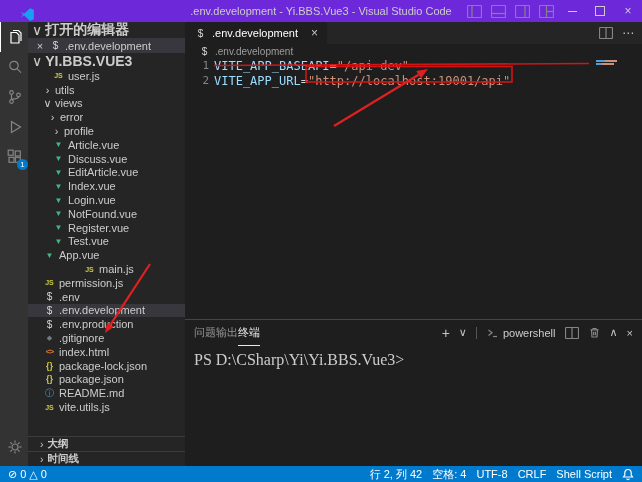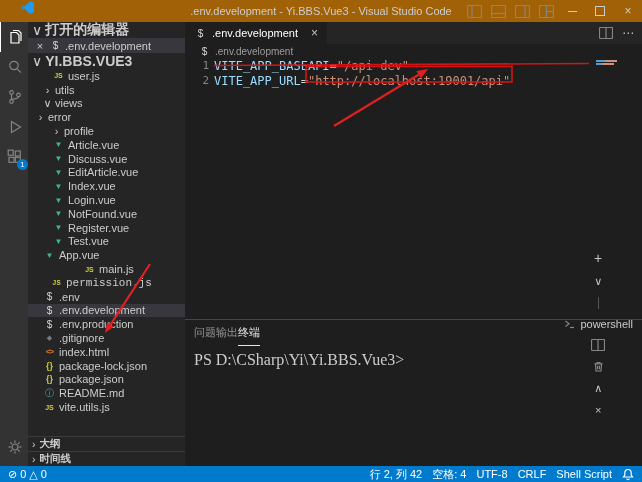--- a/index.html
+++ b/index.html
@@ -1,20 +1,20 @@
 <!DOCTYPE html>
 <html><head>
 <meta charset="utf-8">
 <style>
   html,body{margin:0;padding:0;background:#000;}
   .window{position:relative;width:642px;height:482px;background:#1e1e1e;overflow:hidden;
     font-family:"Liberation Sans","DejaVu Sans",sans-serif;color:#ccc;-webkit-font-smoothing:antialiased;}
   svg.ic{fill:none;stroke:#858585;stroke-width:1.2;}
   
-  .titlebar{position:relative;height:22px;background:#a16207;display:flex;align-items:flex-start;padding-left:20px;}
+  .titlebar{position:relative;height:22px;background:#6d28d9;display:flex;align-items:flex-end;padding-left:20px;}
   .tb-title{position:absolute;left:0;right:0;top:0;height:22px;line-height:22px;text-align:center;
     font-size:11px;color:#cccccc;pointer-events:none;}
   .tb-right{margin-left:auto;display:flex;align-items:center;height:100%;}
   .li{width:24px;height:100%;display:flex;align-items:center;justify-content:center;}
   .wc{width:28px;height:100%;display:flex;align-items:center;justify-content:center;color:#ccc;font-size:12px;}
   .maxbox{width:8px;height:8px;border:1px solid #ccc;}
   .minbar{display:inline-block;width:9px;border-top:1px solid #ccc;}
   
   .main{display:flex;height:444px;}
   
@@ -51,21 +51,21 @@
   .ficon{width:13px;flex:none;display:flex;justify-content:center;align-items:center;}
   .fname{color:#cccccc;font-size:11px;}
   .ic-js{color:#cbcb41;font-size:7px;font-weight:bold;}
   .ic-vue{color:#41b883;font-size:8px;}
   .ic-env{color:#d4d7d6;font-size:10px;}
   .ic-git{color:#6f7a83;font-size:7px;}
   .ic-html{color:#e37933;font-size:8px;font-weight:bold;letter-spacing:-1px;}
   .ic-json{color:#cbcb41;font-size:9px;font-weight:bold;}
   .ic-md{color:#519aba;font-size:9px;}
   .bottom-sec{height:14px;flex:none;border-top:1px solid #3c3c3c;display:flex;align-items:center;gap:4px;
-    padding-left:4px;font-weight:bold;color:#cccccc;font-size:10.5px;cursor:pointer;}
+    padding-left:12px;font-weight:bold;color:#cccccc;font-size:10.5px;cursor:pointer;}
   
   .editor-col{flex:1;display:flex;flex-direction:column;background:#1e1e1e;min-width:0;}
   .tabbar{height:22px;flex:none;background:#252526;display:flex;align-items:stretch;}
   .tab{display:flex;align-items:center;gap:5px;padding:0 9px;background:#1e1e1e;color:#ffffff;
     font-size:11px;cursor:pointer;}
   .tab-close{color:#c5c5c5;font-size:12px;margin-left:8px;}
   .tabbar-rest{flex:1;}
   .editor-actions{display:flex;align-items:center;gap:9px;padding:0 8px;color:#c5c5c5;font-size:12px;}
   .breadcrumb{height:14px;flex:none;display:flex;align-items:center;gap:4px;font-size:10px;
     color:#9d9d9d;padding-left:13px;}
@@ -80,21 +80,21 @@
   .mm{height:2px;margin-bottom:1px;}
   .mm1{width:21px;background:linear-gradient(90deg,#569cd6 45%,#ce9178 45%);}
   .mm2{width:18px;background:linear-gradient(90deg,#569cd6 35%,#ce9178 35%);}
   
   .panel{height:146px;flex:none;border-top:1px solid #454545;display:flex;flex-direction:column;background:#1e1e1e;}
   .panel-tabbar{height:25px;flex:none;display:flex;align-items:center;justify-content:space-between;padding:0 9px;}
   .ptabs{display:flex;gap:0;height:100%;}
   .ptab{font-size:11px;color:#969696;display:flex;align-items:center;height:100%;cursor:pointer;
     border-bottom:1px solid transparent;text-transform:uppercase;}
   .ptab.active{color:#e7e7e7;border-bottom-color:#e7e7e7;}
-  .panel-actions{display:flex;align-items:center;gap:9px;color:#c5c5c5;font-size:11px;flex-direction:column;}
+  .panel-actions{display:flex;align-items:center;gap:9px;color:#c5c5c5;font-size:11px;}
   .pa-sep{width:1px;height:12px;background:#555;}
   .pwsh{display:flex;align-items:center;gap:4px;color:#cccccc;}
   .terminal{flex:1;padding:6px 9px;font-family:Liberation Serif, serif;
     font-size:16px;color:#cccccc;cursor:text;}
   
   .statusbar{height:16px;background:#007acc;display:flex;align-items:center;justify-content:space-between;
     padding:0 8px;color:#ffffff;font-size:11px;}
   .sb-left,.sb-right{display:flex;align-items:center;gap:10px;height:100%;}
   .sb-item{display:flex;align-items:center;gap:3px;cursor:pointer;white-space:nowrap;}
   
@@ -225,21 +225,21 @@
           <div class="tree-item" style="padding-left: 15px;">
     <span class="twisty icon-chevron-right"></span>
 
     <span class="fname">utils</span>
   </div>
           <div class="tree-item" style="padding-left: 15px;">
     <span class="twisty icon-chevron-down"></span>
 
     <span class="fname">views</span>
   </div>
-          <div class="tree-item" style="padding-left: 8px;">
+          <div class="tree-item" style="padding-left: 20px;">
     <span class="twisty icon-chevron-right"></span>
 
     <span class="fname">error</span>
   </div>
           <div class="tree-item" style="padding-left: 24px;">
     <span class="twisty icon-chevron-right"></span>
 
     <span class="fname">profile</span>
   </div>
           <div class="tree-item" style="padding-left: 24px;">
@@ -285,21 +285,21 @@
           <div class="tree-item" style="padding-left: 15px;">
 
     <span class="ficon ic-vue">▼</span>
     <span class="fname">App.vue</span>
   </div>
           <div class="tree-item" style="padding-left: 15px; margin-left: 40px;">
 
     <span class="ficon ic-js">JS</span>
     <span class="fname">main.js</span>
   </div>
-          <div class="tree-item" style="padding-left: 22px; font-family: Liberation Mono, monospace;">
+          <div class="tree-item" style="padding-left: 15px;">
 
     <span class="ficon ic-js">JS</span>
     <span class="fname">permission.js</span>
   </div>
           <div class="tree-item" style="padding-left: 15px;">
 
     <span class="ficon ic-env">$</span>
     <span class="fname">.env</span>
   </div>
           <div class="tree-item selected" style="padding-left: 15px;">

